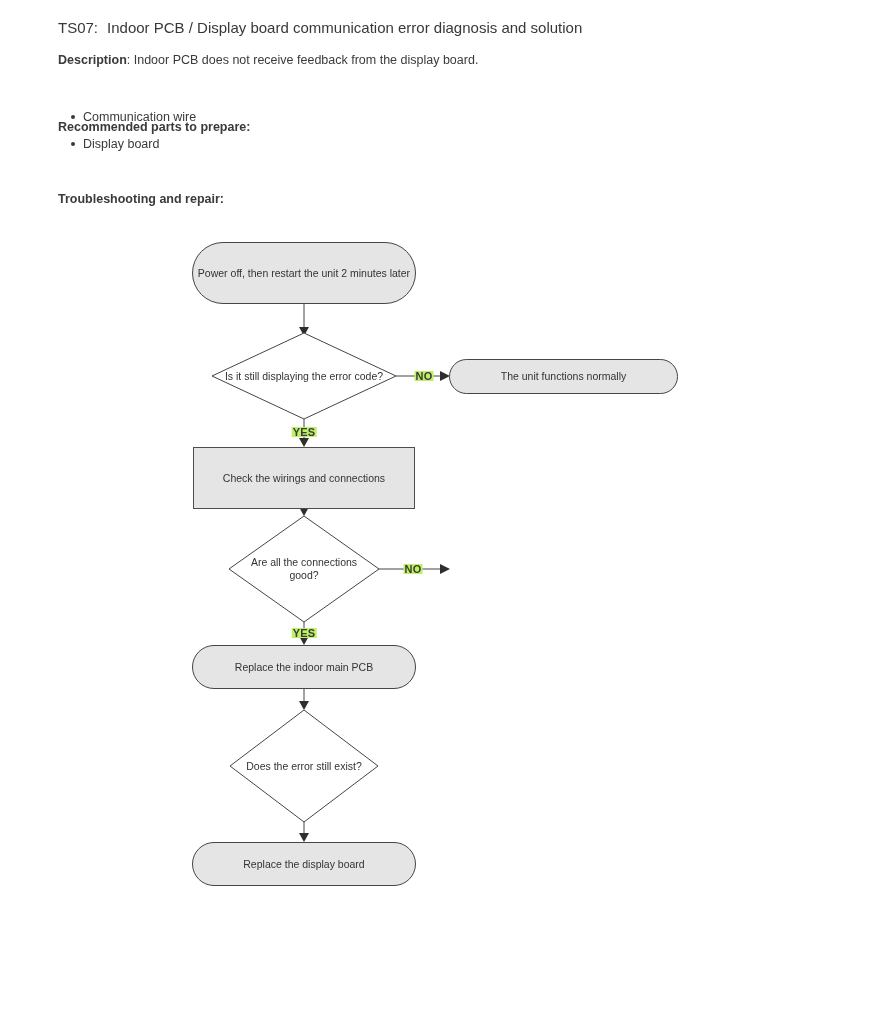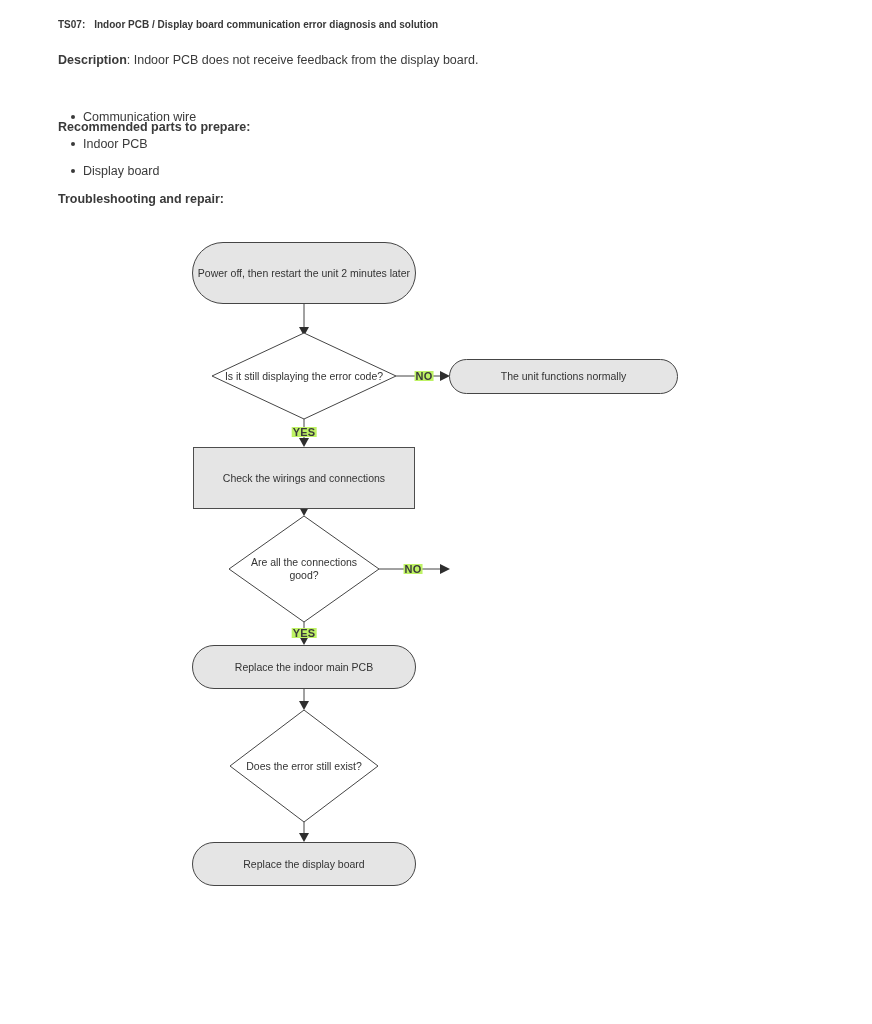--- a/index.html
+++ b/index.html
@@ -14,22 +14,22 @@
     background: #ffffff;
     font-family: "Liberation Sans", sans-serif;
     color: #3a3a3a;
     overflow: hidden;
   }
   
   .title {
     position: absolute;
     left: 58px;
     top: 19px;
-    font-size: 10px;
-    font-weight: bold;
+    font-size: 15px;
+    font-weight: normal;
     color: #383838;
     white-space: nowrap;
   }
   .title .code { margin-right: 9px; }
   .para {
     position: absolute;
     left: 58px;
     font-size: 12.5px;
     white-space: nowrap;
   }
@@ -115,24 +115,20 @@
 
   <div class="para bold" style="top:81px;margin-top:39px;">Recommended parts to prepare:</div>
 
   <ul class="bullets">
     <li>
       <span class="dot"></span>
       <span>Communication wire</span>
     </li>
     <li>
       <span class="dot"></span>
-      <span>Indoor PCB</span>
-    </li>
-    <li>
-      <span class="dot"></span>
       <span>Display board</span>
     </li>
   </ul>
 
   <div class="para bold" style="top:192px;">Troubleshooting and repair:</div>
 
   <div class="flowchart-layer">
 
     <svg width="872" height="1024" viewBox="0 0 872 1024">
       <g stroke="#454545" stroke-width="1" fill="none">

